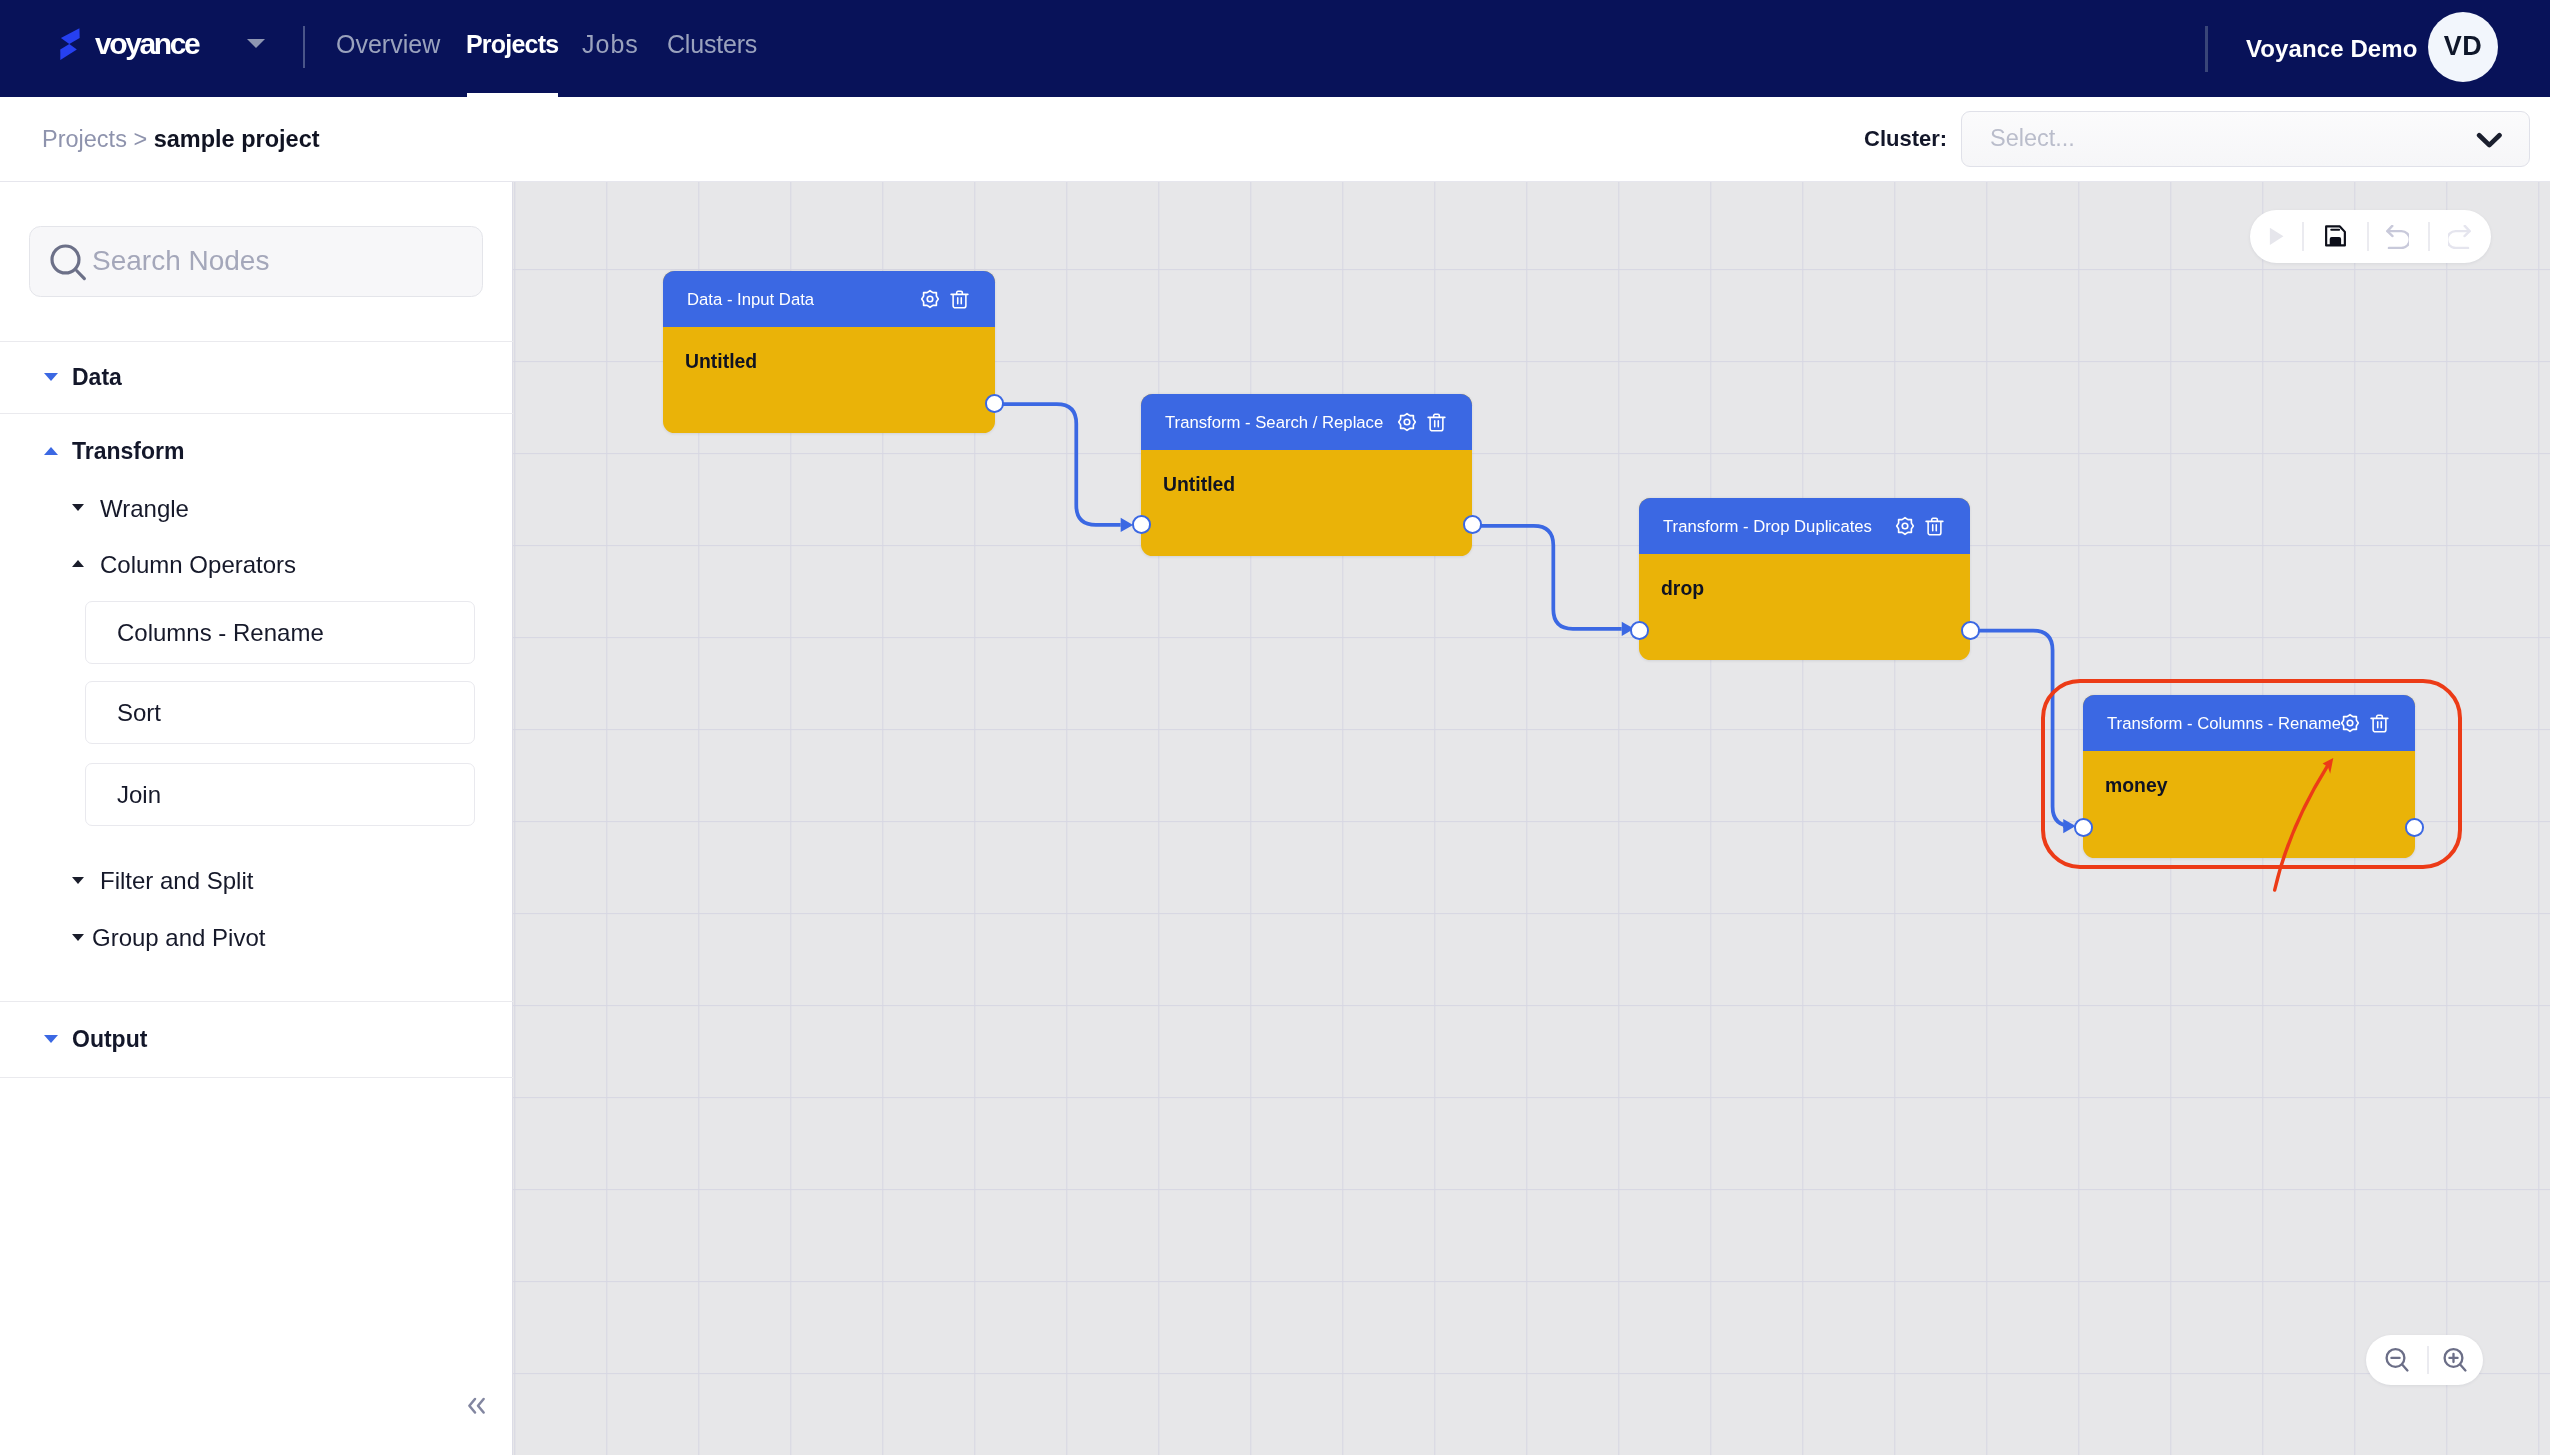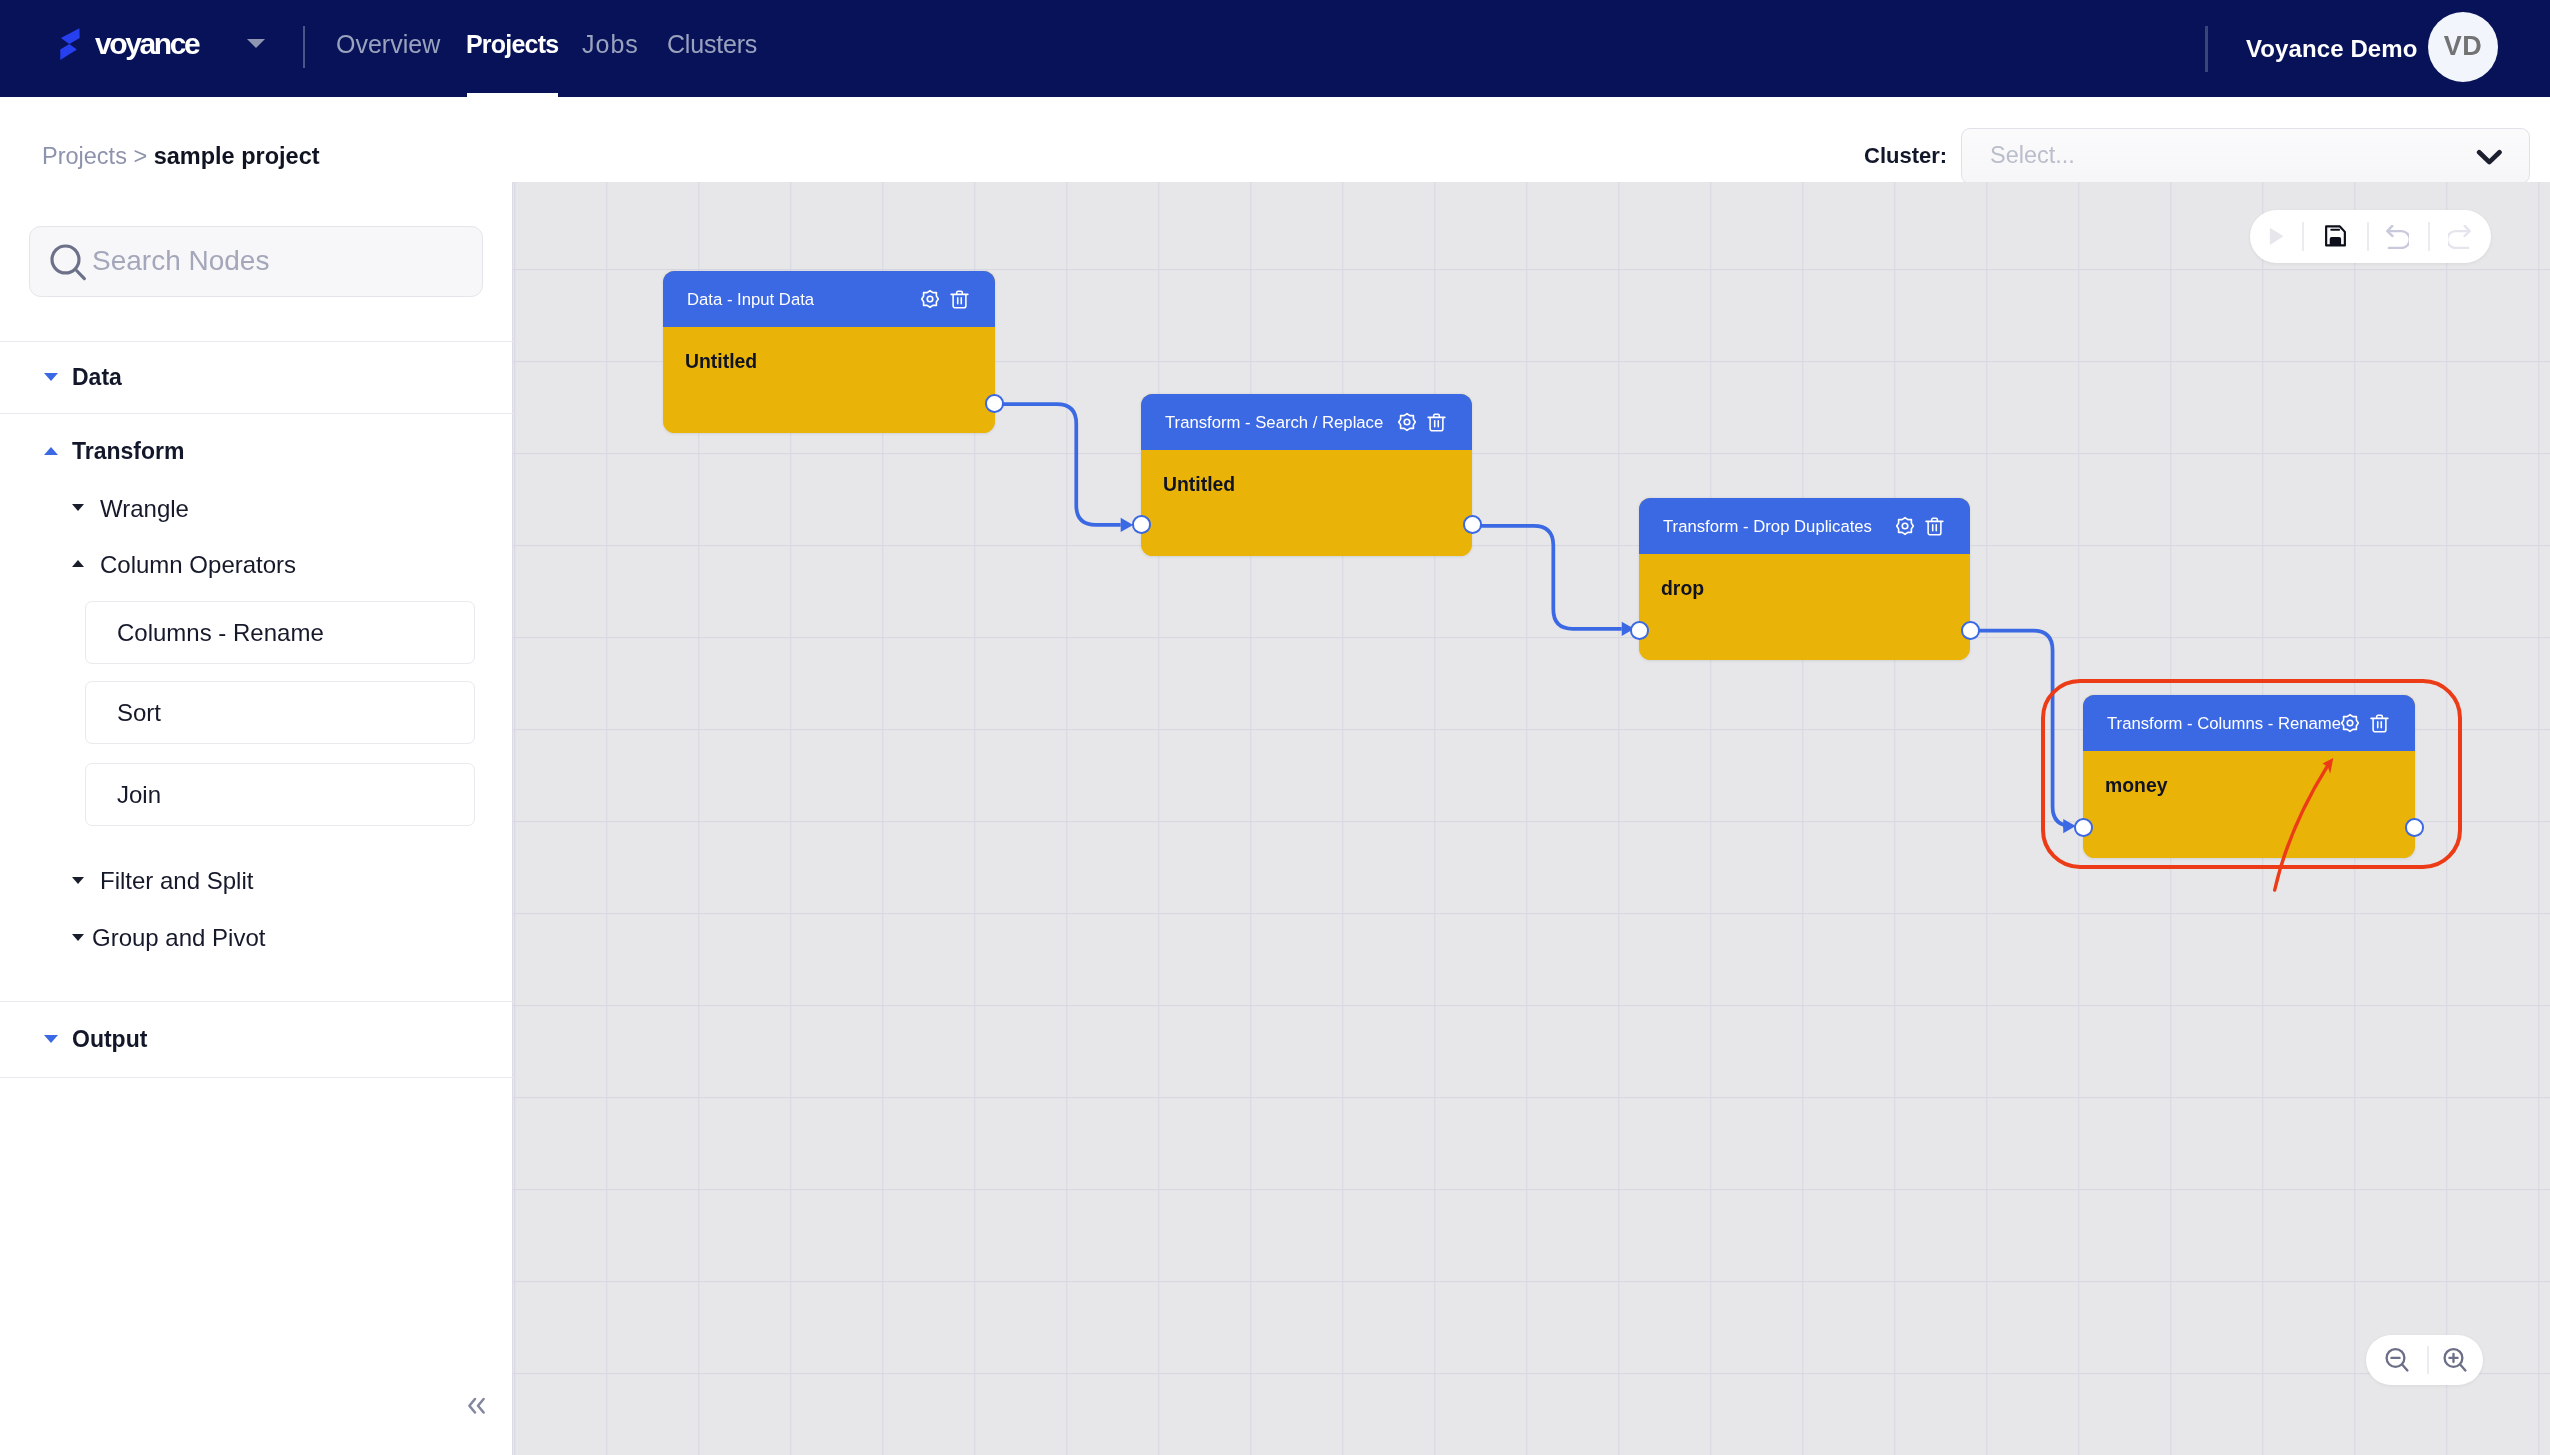--- a/index.html
+++ b/index.html
@@ -11,24 +11,24 @@
   .navbar{position:absolute;left:0;top:0;width:2550px;height:97px;background:#081259;}
   .brand-mark{position:absolute;left:60px;top:25px;width:20.4px;height:38px;display:block;}
   .brand-name{position:absolute;left:95px;top:27.5px;color:#fff;font-size:30px;font-weight:700;letter-spacing:-2.4px;line-height:32px;}
   .brand-caret{position:absolute;left:247px;top:39px;width:0;height:0;border-left:9px solid transparent;border-right:9px solid transparent;border-top:9.8px solid #8e96b2;}
   .nav-divider{position:absolute;left:303px;top:26px;width:2.3px;height:42px;background:#4a5589;}
   .navlink{position:absolute;top:30px;color:#9aa2bd;font-size:25px;line-height:28px;font-weight:400;white-space:nowrap;}
   .navlink.active{color:#fff;font-weight:700;}
   .nav-underline{position:absolute;left:467px;top:93px;width:91px;height:3.6px;background:#fff;}
   .user-divider{position:absolute;left:2205px;top:26px;width:2.8px;height:46px;background:#394578;}
   .user-name{position:absolute;left:2246px;top:36px;color:#fff;font-size:24px;line-height:25px;font-weight:700;white-space:nowrap;letter-spacing:0.1px;}
-  .avatar{position:absolute;left:2428px;top:11.5px;width:70px;height:70px;border-radius:50%;background:#f2f6fc;color:#737373;font-size:27px;font-weight:700;display:flex;align-items:center;justify-content:center;letter-spacing:0.4px;}
+  .avatar{position:absolute;left:2428px;top:11.5px;width:70px;height:70px;border-radius:50%;background:#f2f6fc;color:#0f172a;font-size:27px;font-weight:700;display:flex;align-items:center;justify-content:center;letter-spacing:0.4px;}
 
   
-  .crumbbar{position:absolute;left:0;top:97px;width:2550px;height:85px;background:#fff;border-bottom:0.9px solid #e6e6ed;margin-top:17px;}
+  .crumbbar{position:absolute;left:0;top:97px;width:2550px;height:85px;background:#fff;border-bottom:0.9px solid #e6e6ed;}
   .crumb{position:absolute;left:42px;top:28px;font-size:23.5px;line-height:28px;white-space:nowrap;}
   .crumb .muted{color:#8e93ad;}
   .crumb .sep{color:#8e93ad;}
   .crumb .cur{color:#101322;font-weight:700;}
   .cluster-wrap{position:absolute;left:0;top:0;}
   .cluster-label{position:absolute;left:1864px;top:28px;font-size:22px;line-height:27px;font-weight:700;color:#13172a;}
   .cluster-select{position:absolute;left:1961px;top:14px;width:569px;height:56px;border:1.2px solid #e0e1e9;border-radius:9px;background:linear-gradient(180deg,#fbfbfc 0%,#f6f6f8 100%);}
   .cluster-select .ph{position:absolute;left:28px;top:12.4px;font-size:23.5px;line-height:28px;color:#babdcb;}
   .cluster-select svg{position:absolute;left:514px;top:16px;}
 

